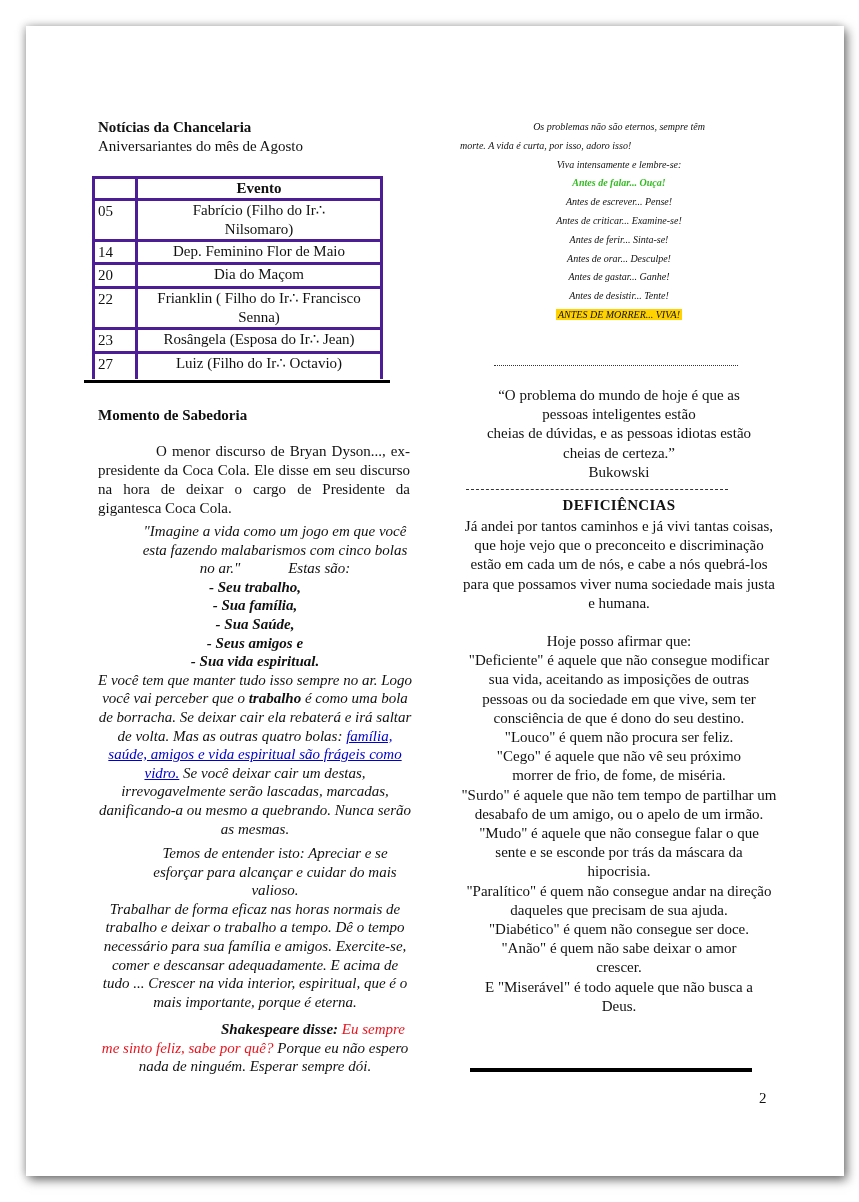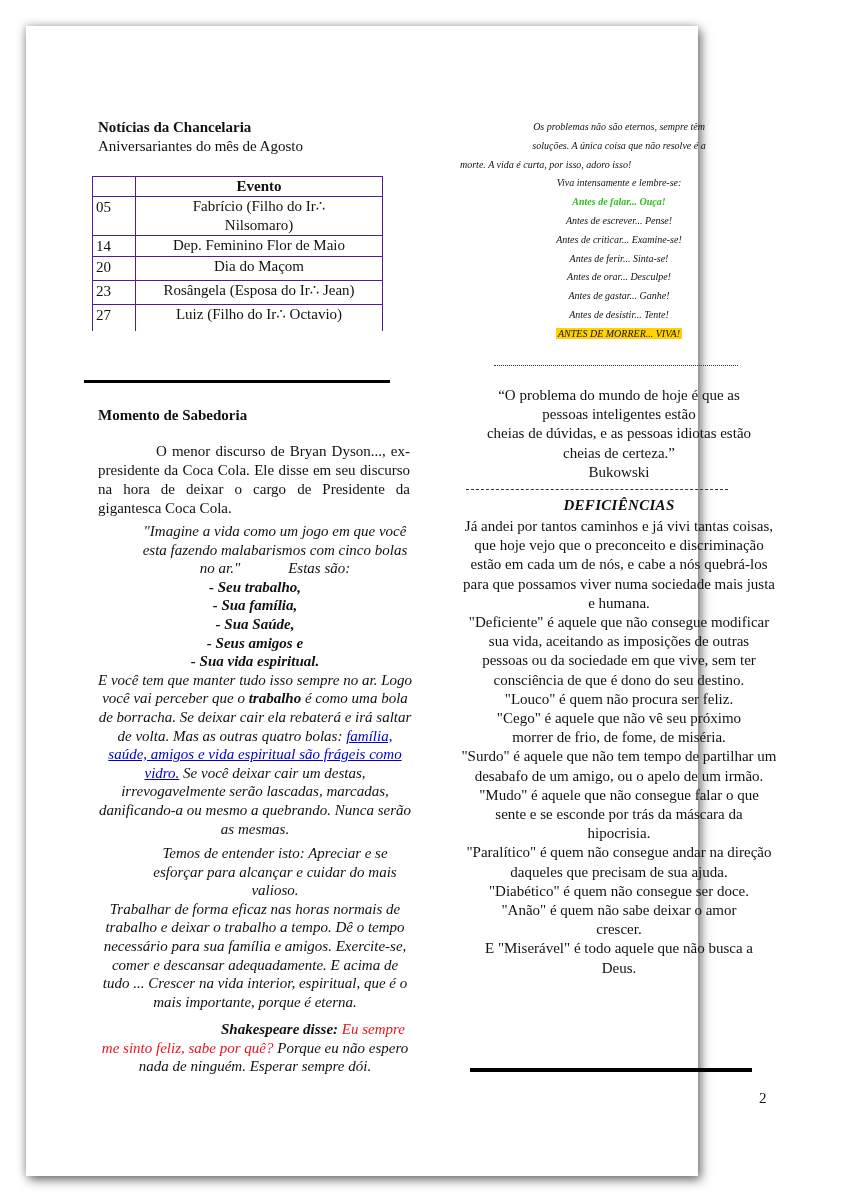--- a/index.html
+++ b/index.html
@@ -1,36 +1,36 @@
 <!DOCTYPE html>
 <html><head>
 <meta charset="utf-8">
 <style>
   * { box-sizing: border-box; margin: 0; padding: 0; }
   html, body { width: 859px; height: 1202px; background: #ffffff; overflow: hidden; }
   body { position: relative; font-family: "Liberation Serif", "DejaVu Serif", serif; color: #111; }
 
   .page {
-    position: absolute; left: 26px; top: 26px; width: 672px; height: 1150px;
+    position: absolute; left: 26px; top: 26px; width: 818px; height: 1150px;
     background: #fff;
     box-shadow: 3px 4px 10px rgba(0,0,0,0.55), -2px -1px 8px rgba(0,0,0,0.18);
   }
 
   .col-left { position: absolute; left: 72px; top: 92px; width: 312px; }
   .col-right { position: absolute; left: 434px; top: 92px; width: 318px; text-align: center; }
 
   .h-bold { font-weight: bold; font-size: 15px; line-height: 19px; }
   .sub { font-size: 15px; line-height: 19px; }
 
   table.bday {
     position: absolute; left: 66px; top: 150px; width: 291px;
     border-collapse: collapse; font-size: 15px;
   }
   table.bday td, table.bday th {
-    border: 1px solid #4c1d95; padding: 0 3px; vertical-align: top; line-height: 19px;
+    border: 3px solid #4c1d95; padding: 0 3px; vertical-align: top; line-height: 19px;
   }
   table.bday th { font-weight: bold; text-align: center; height: 20px; }
   table.bday td.day { width: 43px; padding-top: 1px; }
   table.bday td.ev { text-align: center; }
   table.bday tr.last td { border-bottom: none; height: 26px; }
 
   .rule-thick { position: absolute; height: 4px; background: #000; }
 
   .sec-title { position: absolute; left: 72px; top: 381px; font-weight: bold; font-size: 15px; }
 
@@ -49,21 +49,21 @@
   .ind { display: inline-block; width: 48px; }
 
   .rc-line { font-style: italic; font-size: 10px; line-height: 18.8px; }
   .green { color: #33bb22; font-weight: bold; }
   .hl { background: #ffd200; font-weight: normal; padding: 0 2px; }
 
   .dotted { position: absolute; border-top: 1px dotted #333; height: 0; }
   .dashed { position: absolute; border-top: 1px dashed #333; height: 0; }
 
   .rc-normal { font-size: 15px; line-height: 19.2px; }
-  .def-title { font-weight: bold; font-size: 15px; letter-spacing: 0.3px; font-style: italic; }
+  .def-title { font-weight: bold; font-size: 15px; letter-spacing: 0.3px; }
 
   .pnum { position: absolute; left: 733px; top: 1064px; font-size: 15px; }
 </style>
 </head>
 <body>
 
 <div class="page">
 
   <div class="col-left">
     <div class="h-bold">Notícias da Chancelaria</div>
@@ -80,20 +80,24 @@
       <td class="day">05</td>
       <td class="ev" style="padding:0 30px">Fabrício (Filho do Ir∴ Nilsomaro)</td>
     </tr>
     <tr>
       <td class="day">14</td>
       <td class="ev">Dep. Feminino Flor de Maio</td>
     </tr>
     <tr>
       <td class="day">20</td>
       <td class="ev" style="height:24px">Dia do Maçom</td>
+    </tr>
+    <tr>
+      <td class="day">22</td>
+      <td class="ev">Frianklin ( Filho do Ir∴ Francisco Senna)</td>
     </tr>
     <tr>
       <td class="day">23</td>
       <td class="ev" style="height:24px">Rosângela (Esposa do Ir∴ Jean)</td>
     </tr>
     <tr class="last">
       <td class="day">27</td>
       <td class="ev">Luiz (Filho do Ir∴ Octavio)</td>
     </tr>
   </tbody>
@@ -128,21 +132,20 @@
 
   <div class="quote" style="top:994px;">
     <div style="padding-left:60px; display:inline"></div>
     <span class="bold-i" style="padding-left:56px">Shakespeare disse:</span>
     <span class="red">Eu sempre me sinto feliz, sabe por quê?</span>
     <span>Porque eu não espero nada de ninguém. Esperar sempre dói.</span>
   </div>
 
   <div class="col-right">
     <div class="rc-line">Os problemas não são eternos, sempre têm</div>
-    <div class="rc-line">soluções. A única coisa que não resolve é a</div>
     <div class="rc-line" style="text-align:left">morte. A vida é curta, por isso, adoro isso!</div>
     <div class="rc-line">Viva intensamente e lembre-se:</div>
     <div class="rc-line green">Antes de falar... Ouça!</div>
     <div class="rc-line">Antes de escrever... Pense!</div>
     <div class="rc-line">Antes de criticar... Examine-se!</div>
     <div class="rc-line">Antes de ferir... Sinta-se!</div>
     <div class="rc-line">Antes de orar... Desculpe!</div>
     <div class="rc-line">Antes de gastar... Ganhe!</div>
     <div class="rc-line">Antes de desistir... Tente!</div>
     <div class="rc-line"><span class="hl">ANTES DE MORRER... VIVA!</span></div>
@@ -156,20 +159,21 @@
     <div class="rc-normal">cheias de dúvidas, e as pessoas idiotas estão</div>
     <div class="rc-normal">cheias de certeza.”</div>
     <div class="rc-normal">Bukowski</div>
   </div>
 
   <div class="dashed" style="left:440px; top:463px; width:262px;"></div>
 
   <div class="col-right" style="top:471px;">
     <div class="def-title">DEFICIÊNCIAS</div>
     <div class="rc-normal" style="margin-top:3px; padding:0 2px">Já andei por tantos caminhos e já vivi tantas coisas, que hoje vejo que o preconceito e discriminação estão em cada um de nós, e cabe a nós quebrá-los para que possamos viver numa sociedade mais justa e humana.</div>
+    <div class="rc-normal" style="margin-top:19px">Hoje posso afirmar que:</div>
     <div class="rc-normal" style="padding:0 6px">"Deficiente" é aquele que não consegue modificar sua vida, aceitando as imposições de outras pessoas ou da sociedade em que vive, sem ter consciência de que é dono do seu destino.</div>
     <div class="rc-normal">"Louco" é quem não procura ser feliz.</div>
     <div class="rc-normal" style="padding:0 24px">"Cego" é aquele que não vê seu próximo morrer de frio, de fome, de miséria.</div>
     <div class="rc-normal">"Surdo" é aquele que não tem tempo de partilhar um desabafo de um amigo, ou o apelo de um irmão.</div>
     <div class="rc-normal" style="padding:0 4px">"Mudo" é aquele que não consegue falar o que sente e se esconde por trás da máscara da hipocrisia.</div>
     <div class="rc-normal" style="padding:0 4px">"Paralítico" é quem não consegue andar na direção daqueles que precisam de sua ajuda.</div>
     <div class="rc-normal">"Diabético" é quem não consegue ser doce.</div>
     <div class="rc-normal" style="padding:0 30px">"Anão" é quem não sabe deixar o amor crescer.</div>
     <div class="rc-normal" style="padding:0 20px">E "Miserável" é todo aquele que não busca a Deus.</div>
   </div>

